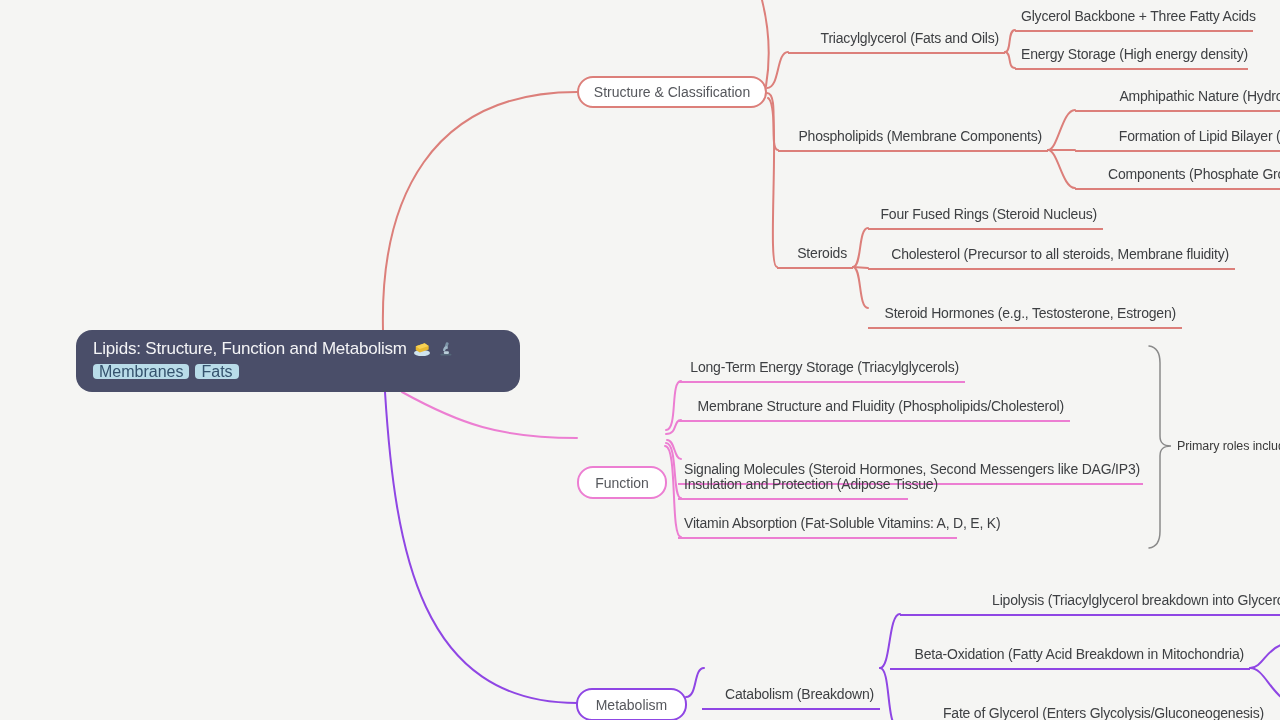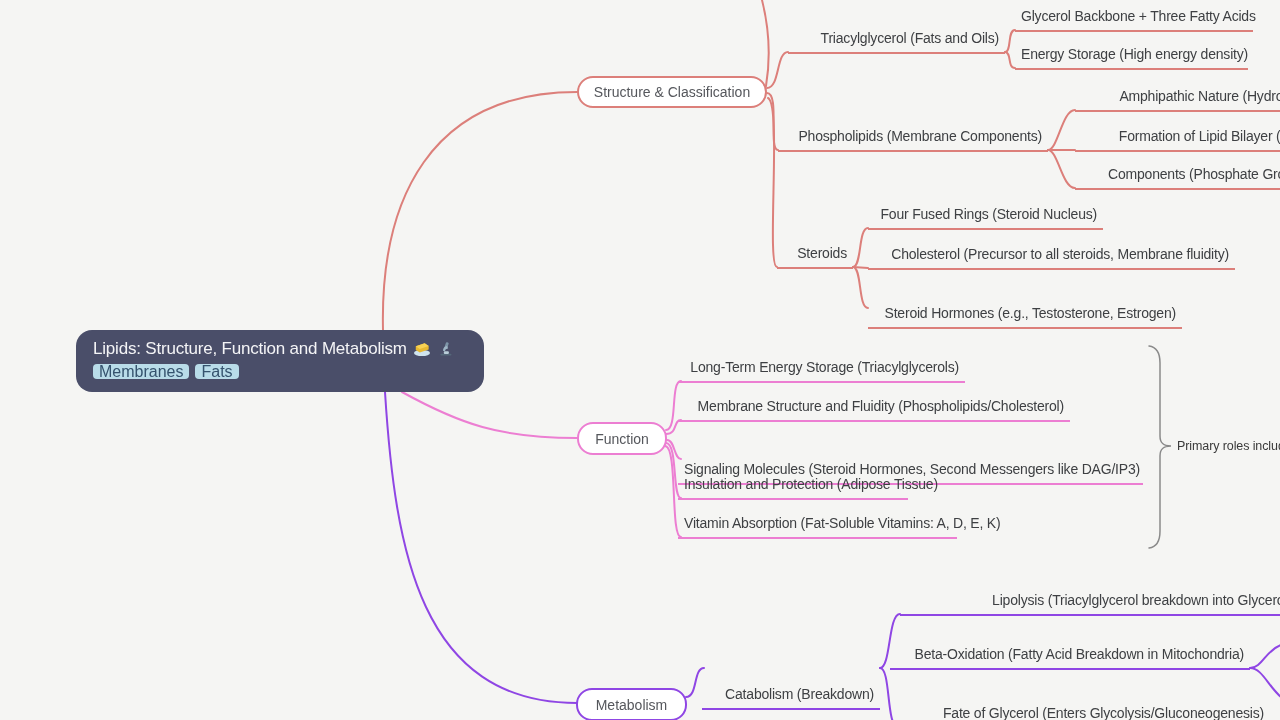--- a/index.html
+++ b/index.html
@@ -17,24 +17,24 @@
   .item.salmon{border-color:#dc7f7a;}
   .item.pink{border-color:#ec7ed2;}
   .item.purple{border-color:#8f46e4;}
   .bnode{
     position:absolute; box-sizing:border-box; background:#ffffff;
     border:2px solid; border-radius:16px;
     display:flex; align-items:center; justify-content:center;
     font-size:14px; color:#55575c; white-space:nowrap;
   }
   .bnode.salmon{border-color:#dc7f7a;}
-  .bnode.pink{border-color:#ec7ed2;}
+  .bnode.pink{border-color:#ec7ed2;margin-top:44px;}
   .bnode.purple{border-color:#8f46e4;}
   .rootnode{
-    position:absolute; left:76px; top:330px; width:408px; height:62px;
+    position:absolute; left:76px; top:330px; width:444px; height:62px;
     background:#4a4e69; border-radius:16px; box-sizing:border-box;
     padding:8px 16px 11px 17px; color:#f4f4f6;
   }
   .rootnode .title{
     font-size:17px; letter-spacing:-0.2px; line-height:22px; white-space:nowrap;
     display:flex; align-items:center; gap:6px;
   }
   .rootnode .tags{margin-top:4px; display:flex; gap:6px;}
   .tag{
     background:#b9dce9; color:#35536e; font-size:16px; line-height:13px;

